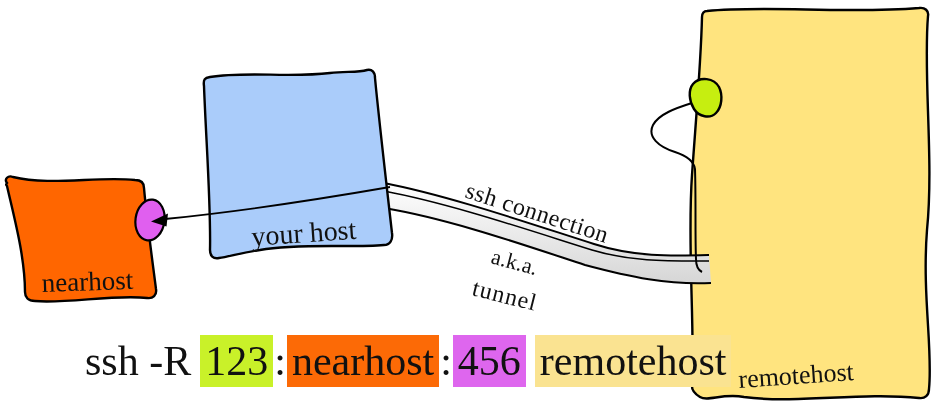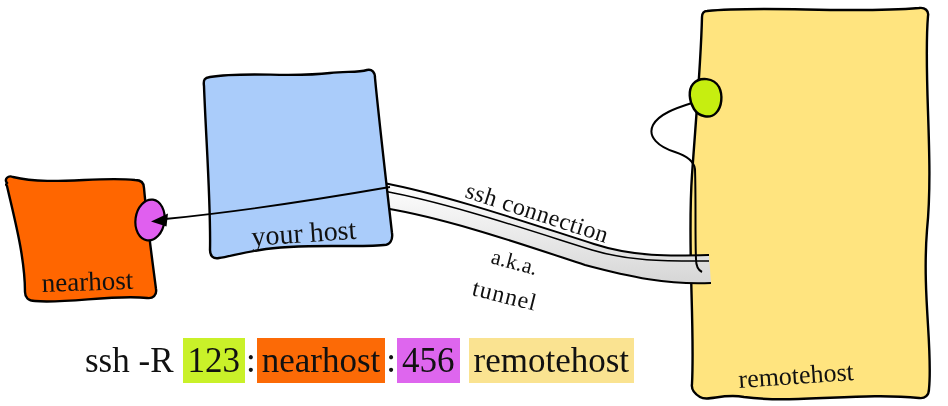--- a/index.html
+++ b/index.html
@@ -17,21 +17,21 @@
   }
   .label-nearhost{font-size:27px;}
   .label-yourhost{font-size:28px;}
   .label-remotehost{font-size:26px;}
   .label-sshconn{font-size:24px;letter-spacing:0.5px;}
   .label-aka{font-size:22px;}
   .label-tunnel{font-size:24px;letter-spacing:1px;}
   .cmd{
     position:absolute;
     left:85px;top:339px;
-    font-size:35px;
+    font-size:42px;
     line-height:44px;
     color:#111111;
     white-space:nowrap;
   }
   .cmd .prefix{margin-right:9px;}
   .cmd .hl{padding:3px 5px;}
   .cmd .sep{margin:0 1px;}
   .cmd .gap{margin-left:9px;}
 </style>
 </head>

